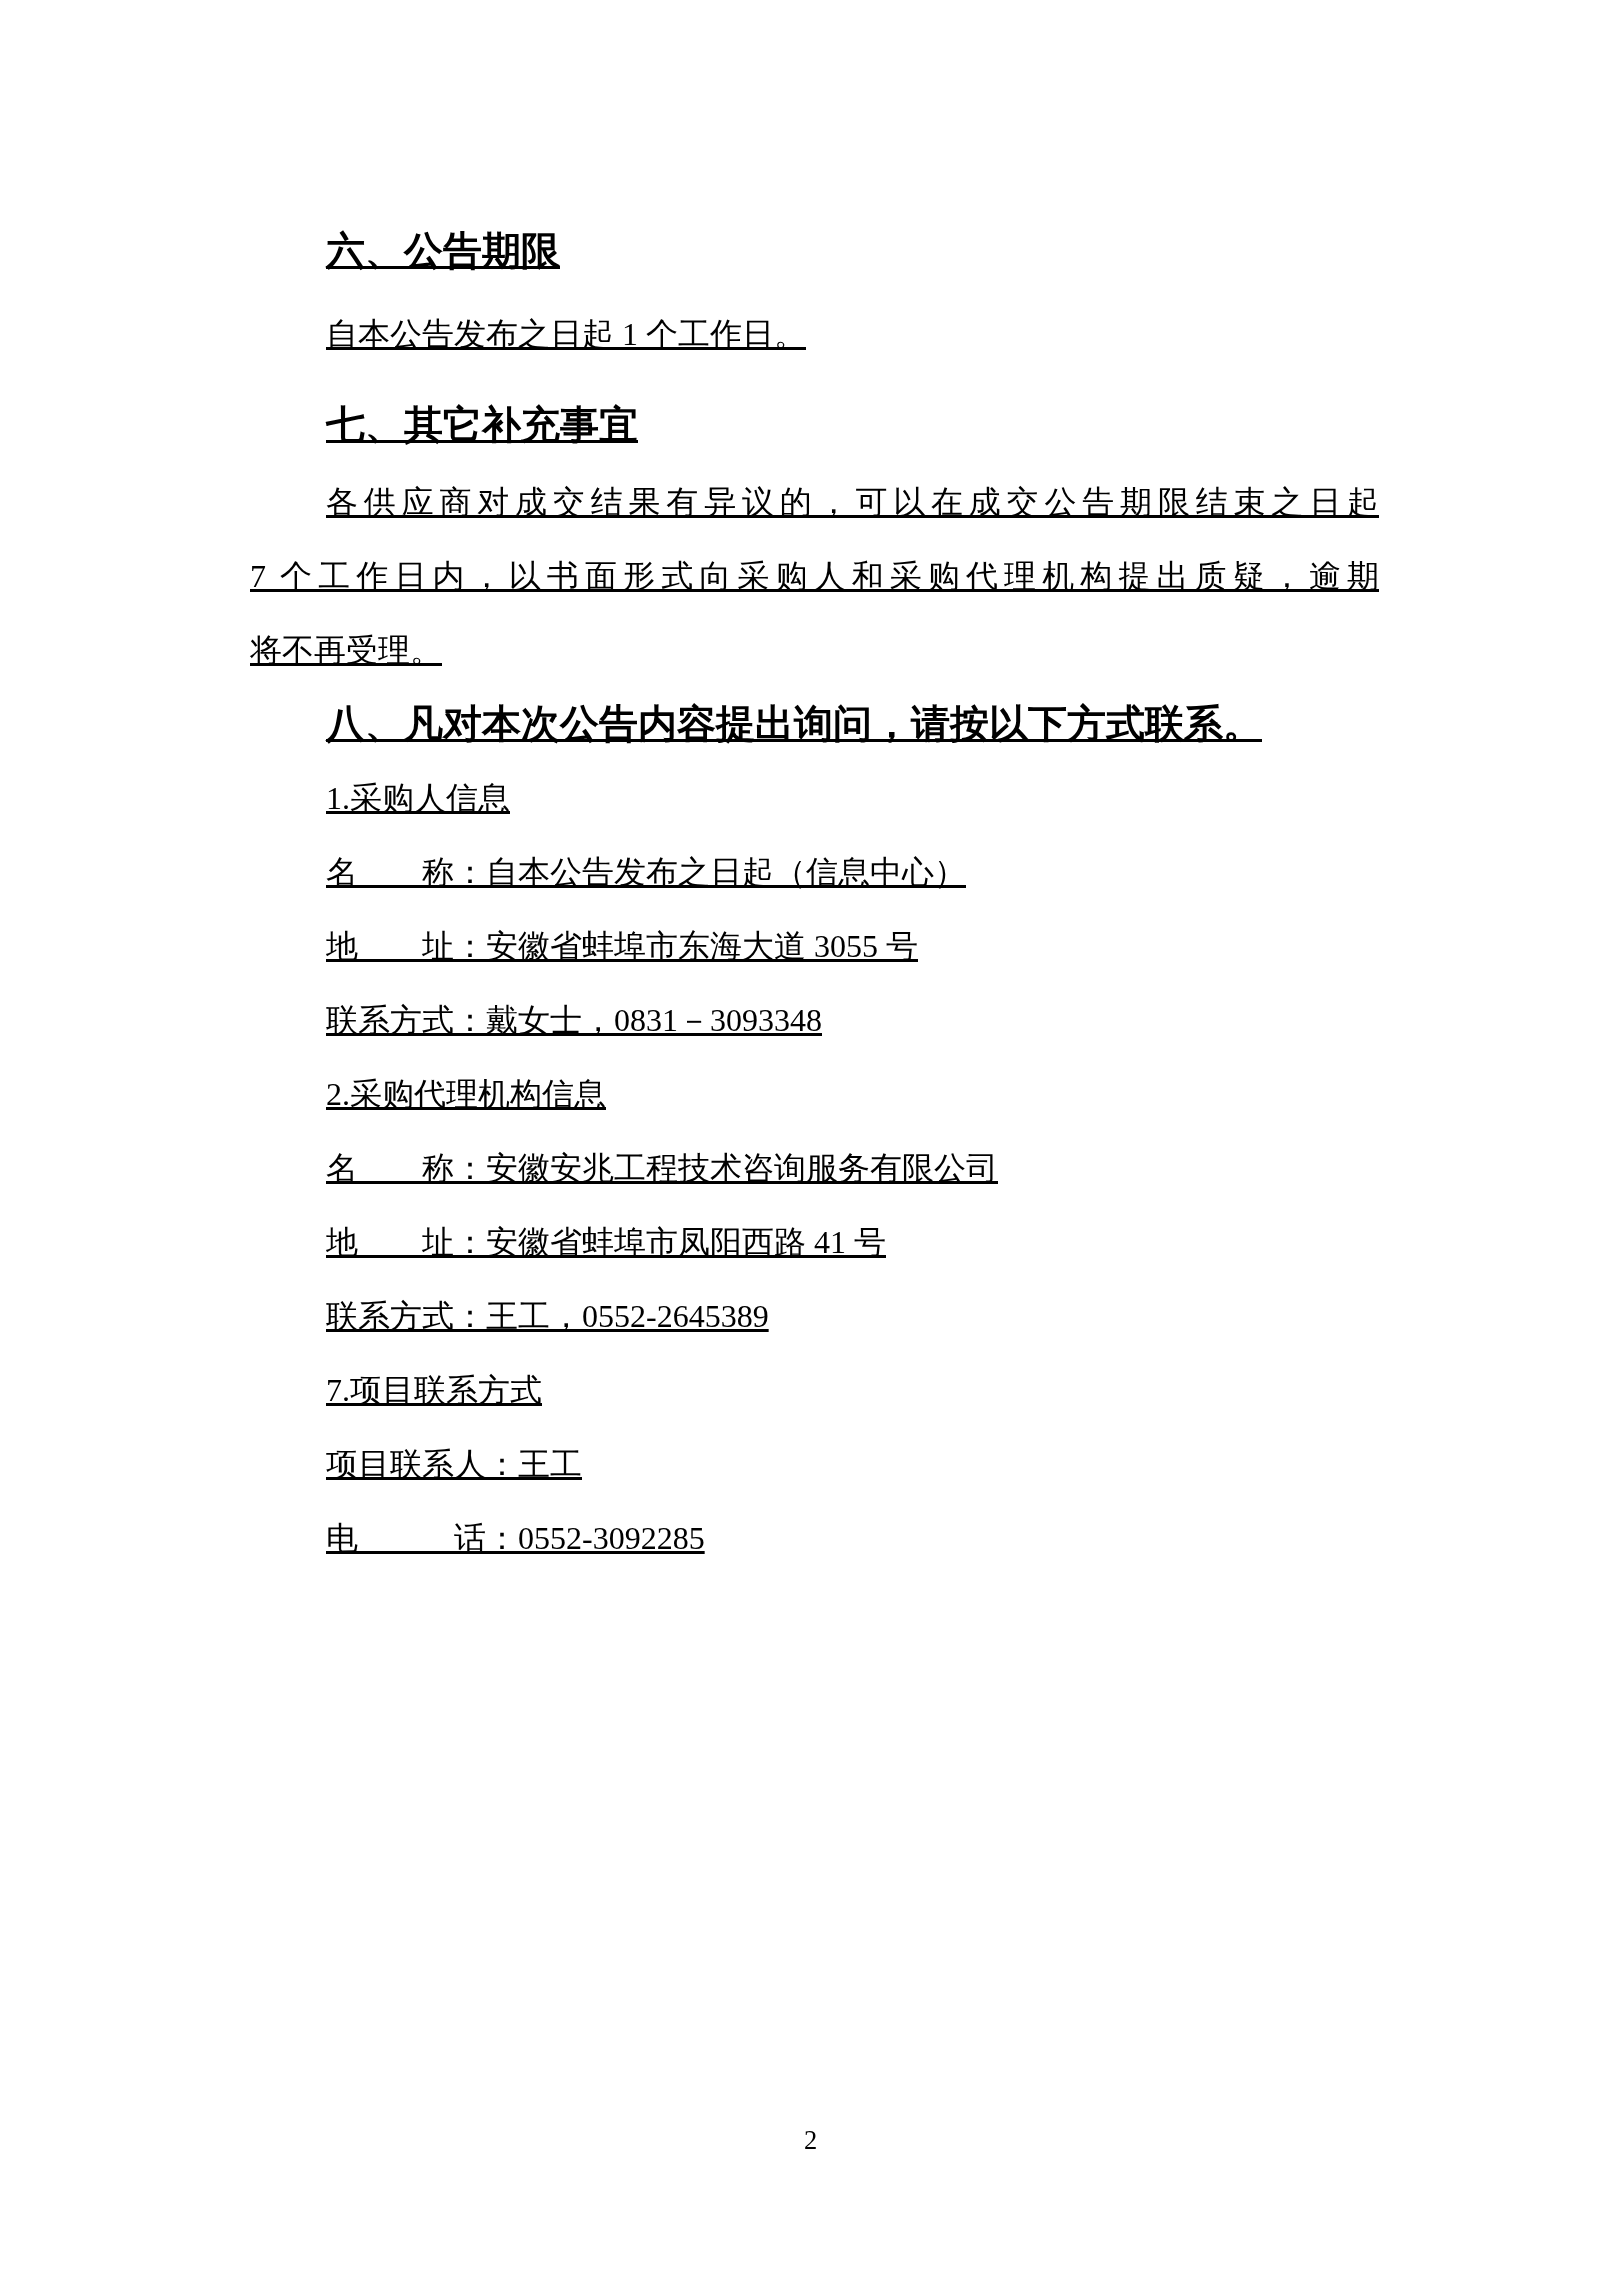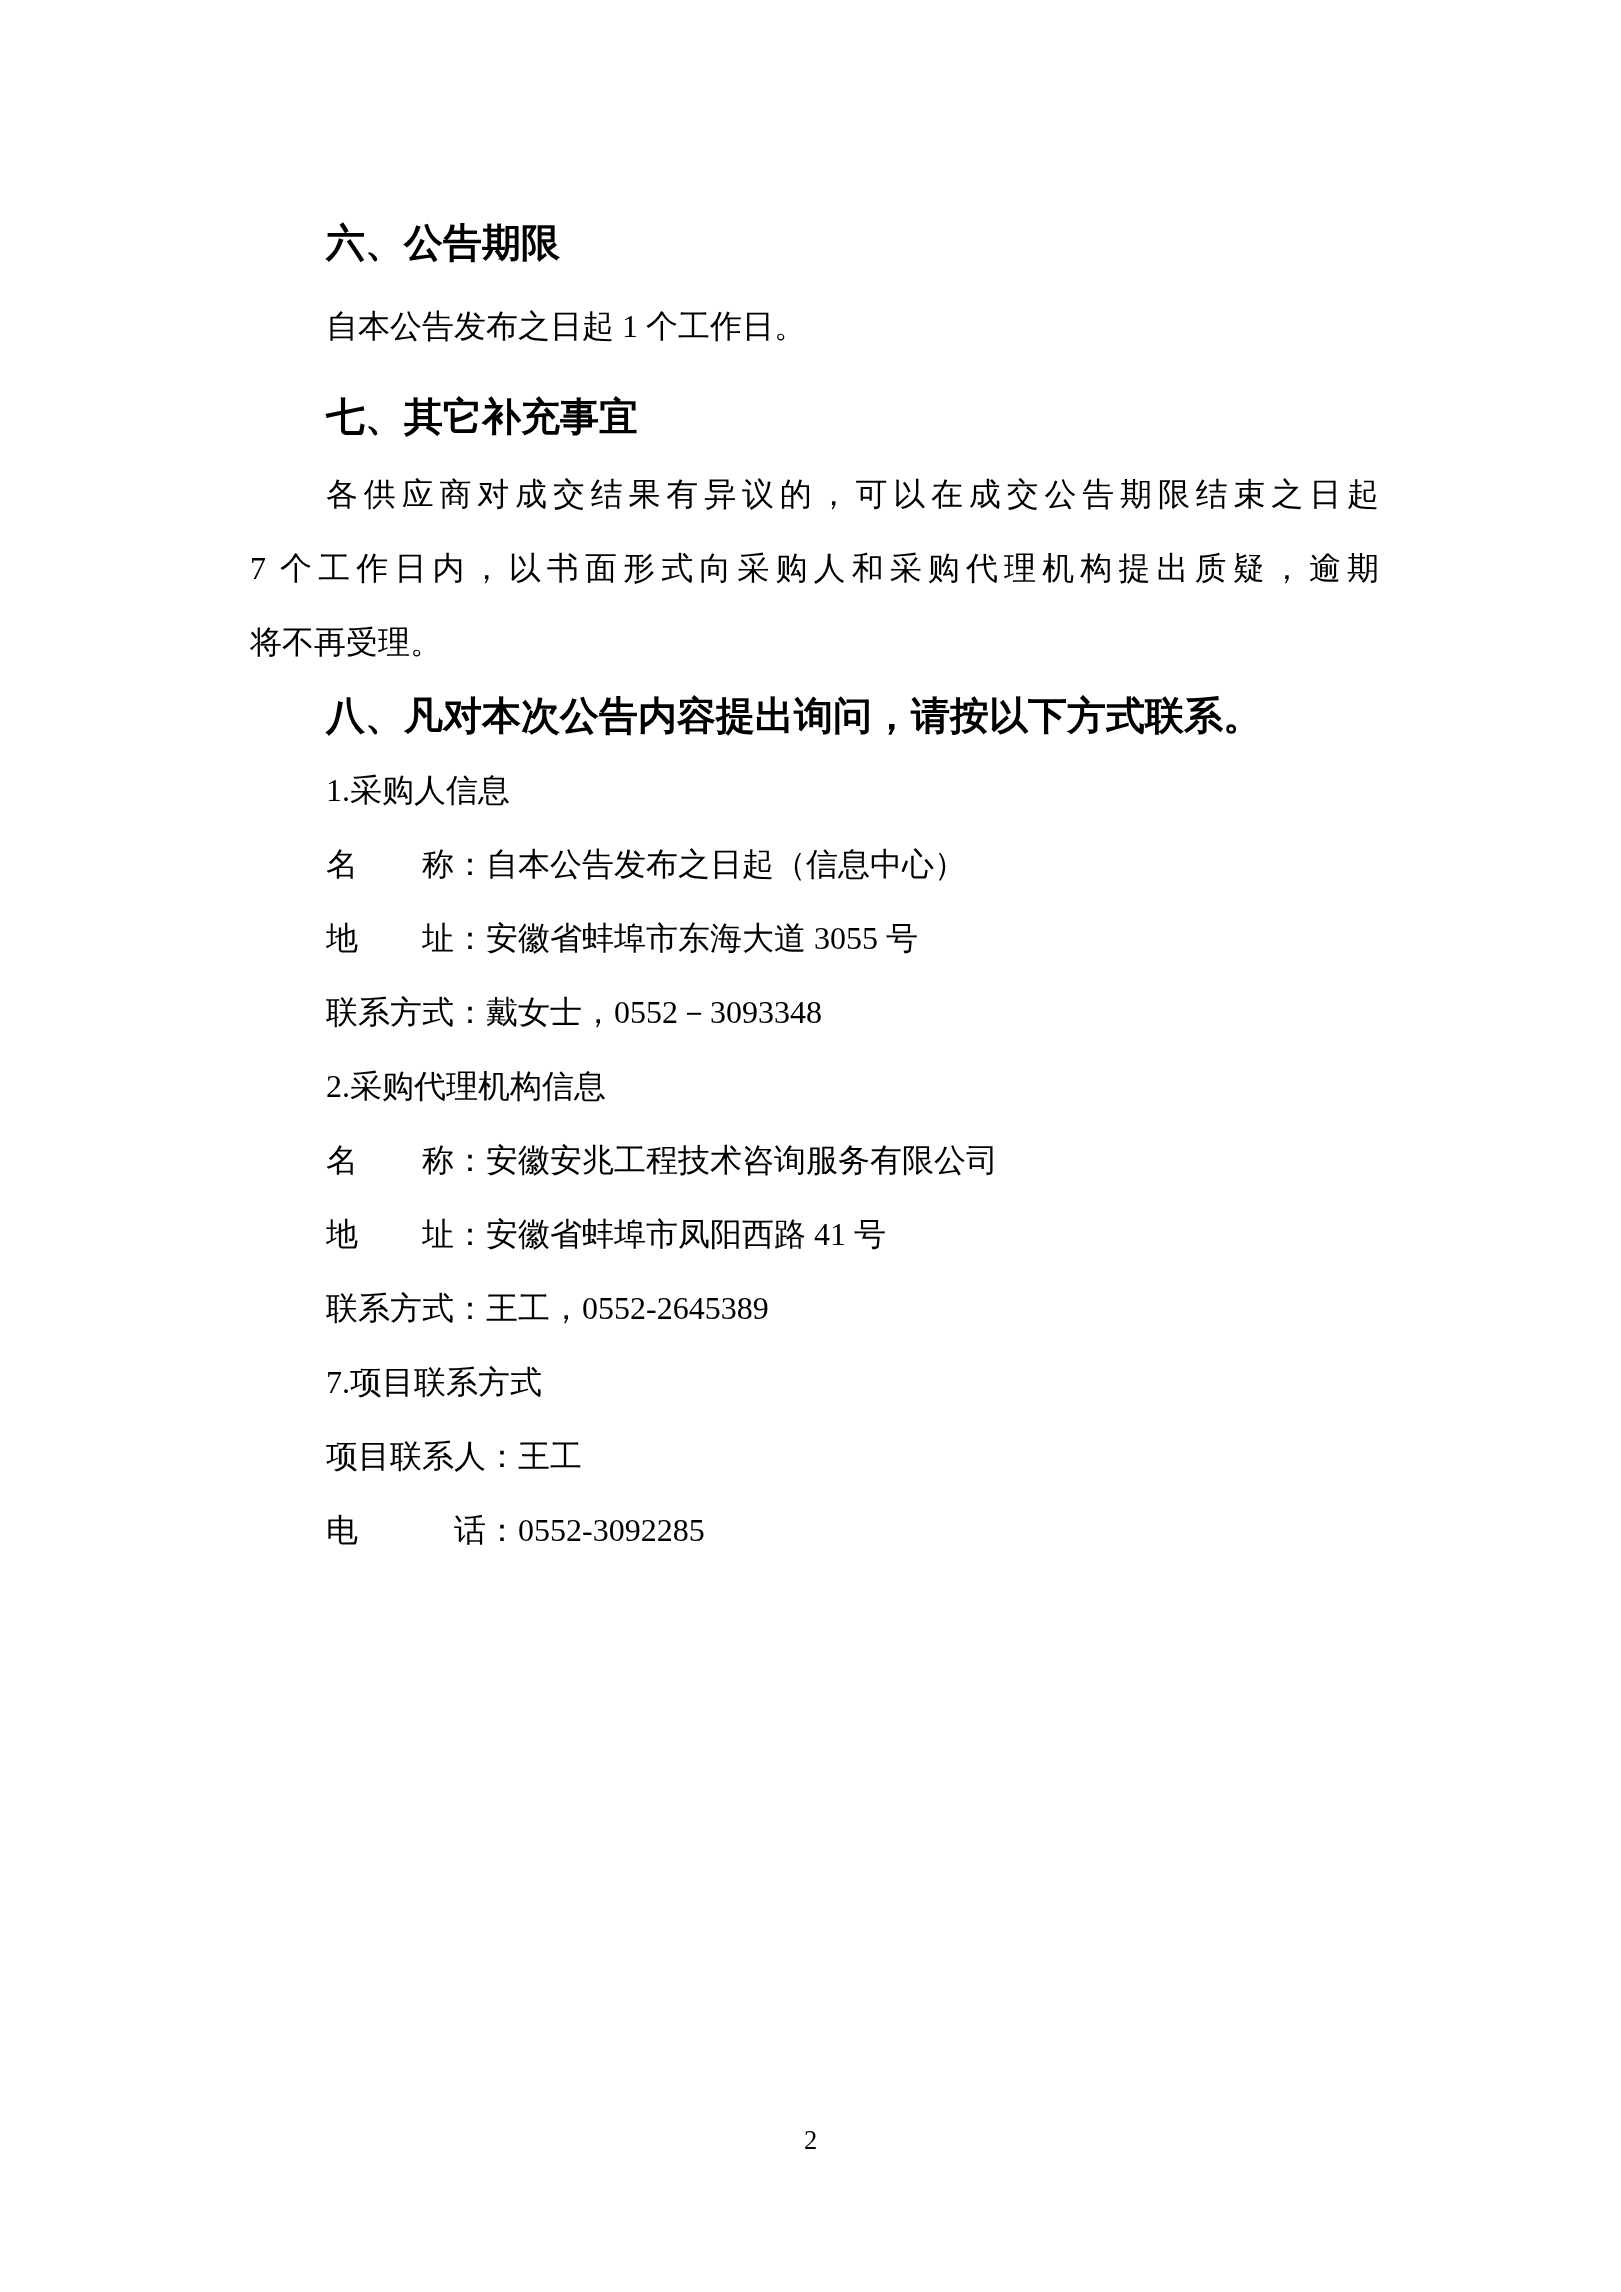--- a/index.html
+++ b/index.html
@@ -14,22 +14,23 @@
   .page {
     position: relative;
     width: 1621px;
     height: 2293px;
     background: var(--page-bg);
     overflow: hidden;
   }
   .content {
     position: absolute;
     left: 250px;
-    top: 206px;
+    top: 214px;
     width: 1129px;
+    text-decoration: underline;
   }
   .line {
     height: 74px;
     line-height: 74px;
     font-size: 32px;
     font-family: "Liberation Serif", "DejaVu Serif", serif;
     color: var(--text-color);
   }
   .heading {
     font-family: "Liberation Sans", "DejaVu Sans", sans-serif;
@@ -83,21 +84,21 @@
     <div class="line">将不再受理。</div>
 
     <div class="line heading indent">八、凡对本次公告内容提出询问，请按以下方式联系。</div>
 
     <div class="line indent">1.采购人信息</div>
 
     <div class="line indent">名　　称：自本公告发布之日起（信息中心）</div>
 
     <div class="line indent">地　　址：安徽省蚌埠市东海大道 3055 号</div>
 
-    <div class="line indent">联系方式：戴女士，0552－3093348</div>
+    <div class="line indent">联系方式：戴女士，0831－3093348</div>
 
     <div class="line indent">2.采购代理机构信息</div>
 
     <div class="line indent">名　　称：安徽安兆工程技术咨询服务有限公司</div>
 
     <div class="line indent">地　　址：安徽省蚌埠市凤阳西路 41 号</div>
 
     <div class="line indent">联系方式：王工，0552-2645389</div>
 
     <div class="line indent">7.项目联系方式</div>

